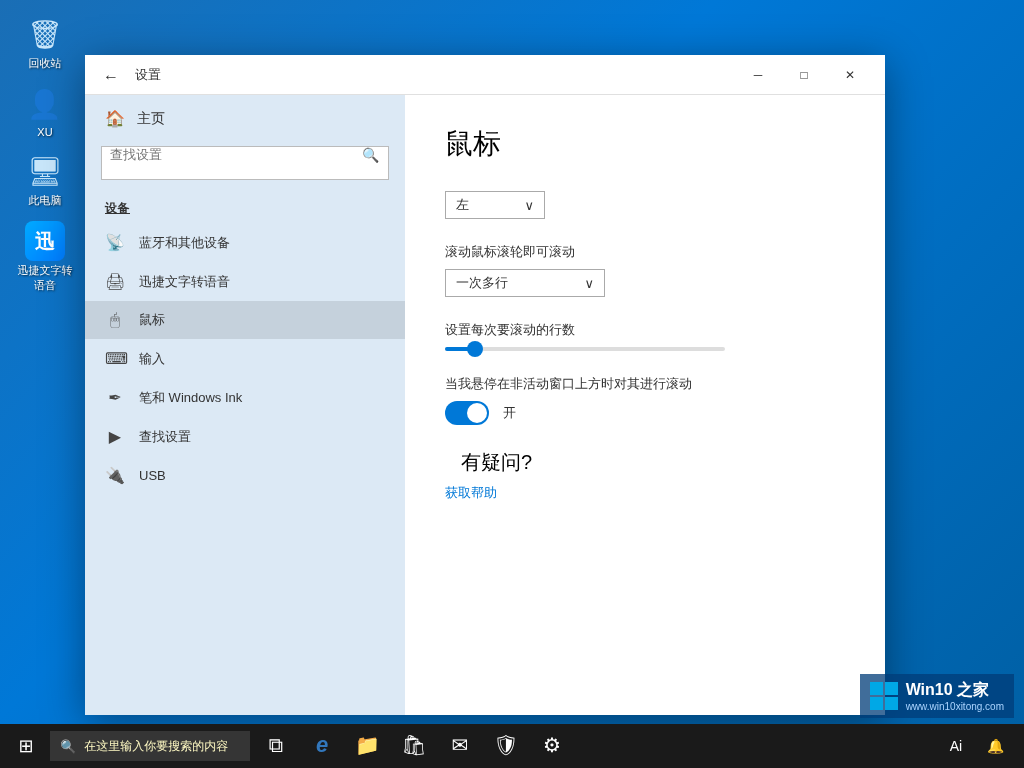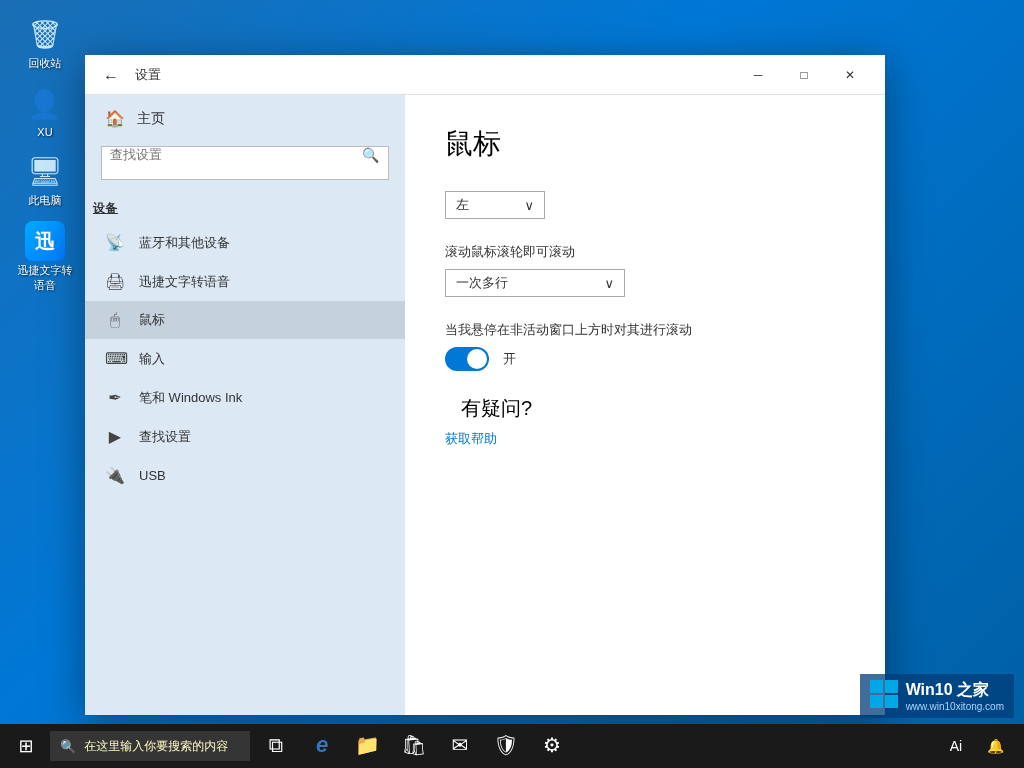--- a/index.html
+++ b/index.html
@@ -158,21 +158,21 @@
       font-size: 13px;
       color: #888;
       background: transparent;
     }
     .search-btn { color: #666; font-size: 14px; cursor: pointer; }
 
     .section-label {
       font-size: 12px;
       font-weight: bold;
       color: #333;
-      padding: 8px 20px 6px 8px;
+      padding: 8px 20px 6px 20px;
       letter-spacing: 0.5px;
       text-decoration: underline;
     }
 
     .nav-item {
       display: flex;
       align-items: center;
       padding: 10px 20px;
       cursor: pointer;
       gap: 14px;
@@ -213,21 +213,21 @@
       padding: 4px 10px;
       width: 100px;
       cursor: pointer;
       font-size: 13px;
       color: #333;
       background: white;
       justify-content: space-between;
     }
 
     .dropdown-wide {
-      width: 180px;
+      width: 160px;
     }
 
     .slider-container {
       margin-top: 8px;
     }
     .slider-track {
       width: 280px;
       height: 4px;
       background: #ddd;
       border-radius: 2px;
@@ -365,21 +365,21 @@
     
     .win10-brand {
       position: absolute;
       bottom: 50px;
       right: 10px;
       background: rgba(0,60,120,0.75);
       color: white;
       padding: 6px 10px;
       font-size: 13px;
       display: flex;
-      align-items: flex-start;
+      align-items: center;
       gap: 8px;
     }
     .win-logo {
       width: 28px; height: 28px;
       display: grid;
       grid-template-columns: 1fr 1fr;
       gap: 2px;
     }
     .win-logo-piece { background: #00a8e6; }
     .win10-text { font-size: 16px; font-weight: bold; }
@@ -482,20 +482,29 @@
         </div>
 
         <div class="setting-section">
           <div class="setting-label">滚动鼠标滚轮即可滚动</div>
           <div class="dropdown-select dropdown-wide">
             <span>一次多行</span>
             <span>∨</span>
           </div>
         </div>
 
+        <div class="setting-section">
+          <div class="setting-label">设置每次要滚动的行数</div>
+          <div class="slider-container">
+            <div class="slider-track">
+              <div class="slider-fill"></div>
+              <div class="slider-thumb"></div>
+            </div>
+          </div>
+        </div>
 
         <div class="setting-section">
           <div class="setting-label">当我悬停在非活动窗口上方时对其进行滚动</div>
           <div class="toggle-row">
             <div class="toggle-switch">
               <div class="toggle-knob"></div>
             </div>
             <span class="toggle-label">开</span>
           </div>
         </div>

